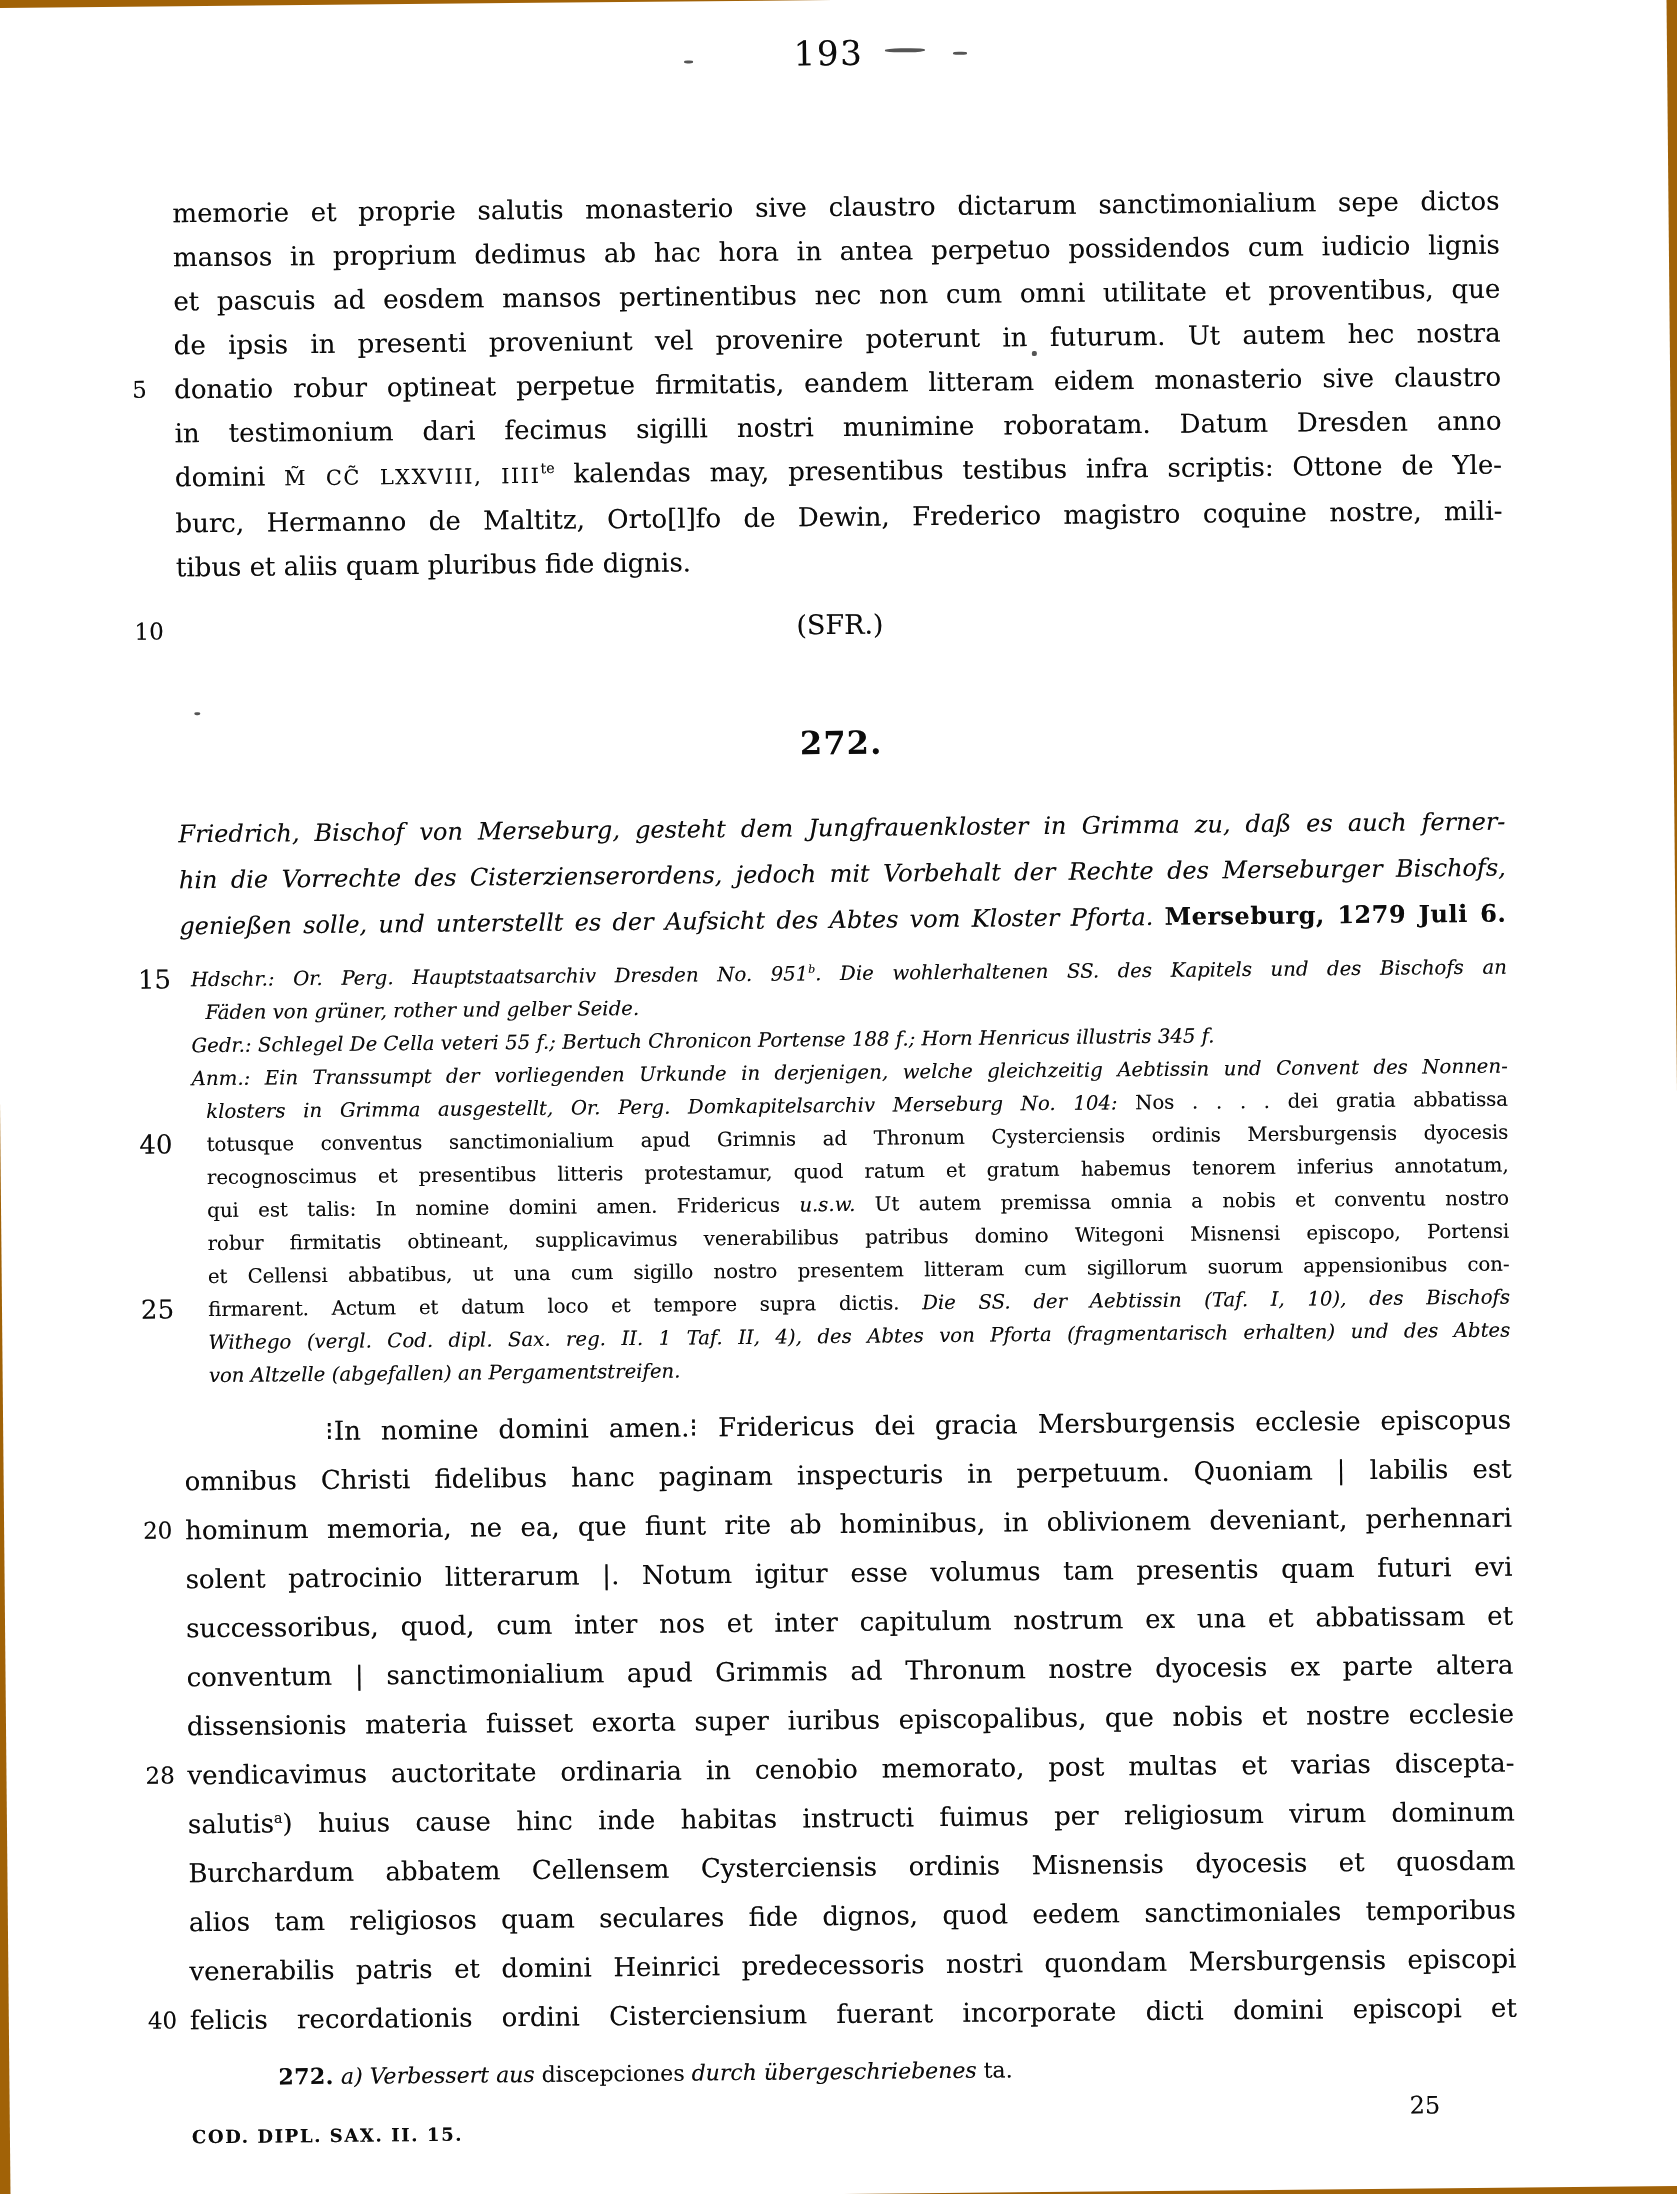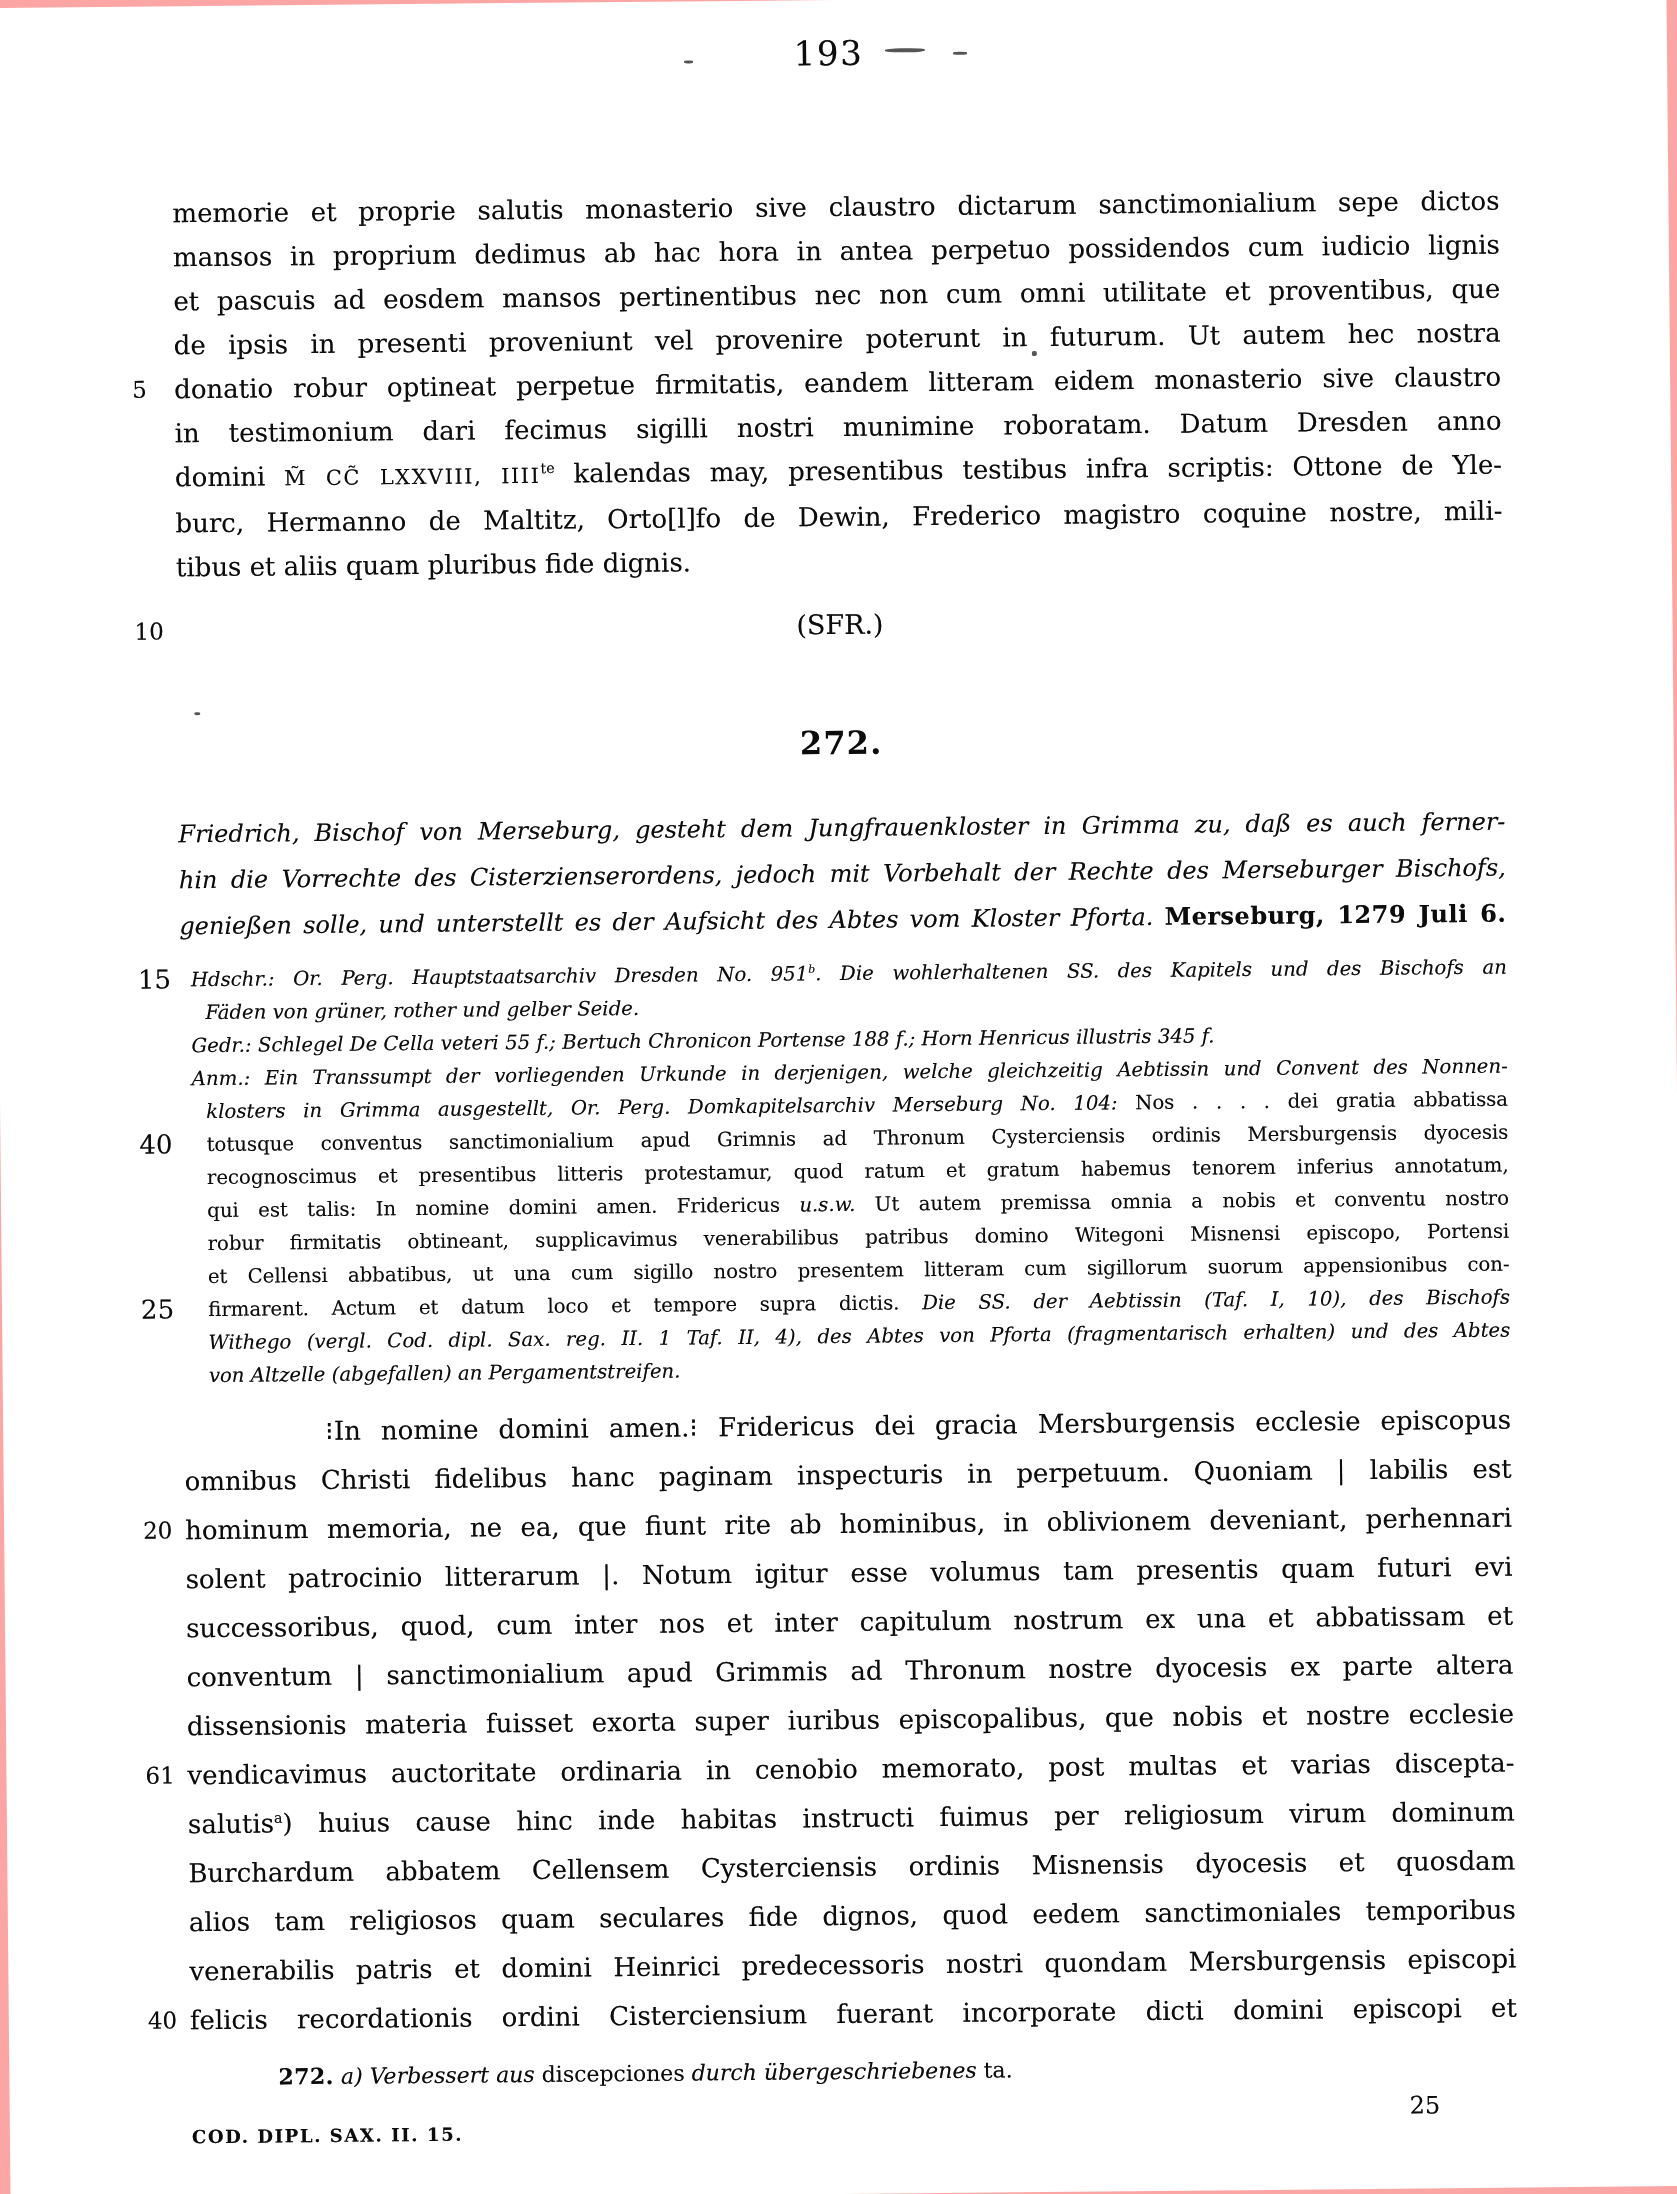--- a/index.html
+++ b/index.html
@@ -1,16 +1,16 @@
 <!DOCTYPE html>
 <html style="font-size:8.8px"><head>
 <meta charset="utf-8">
 <style>
   html,body{margin:0;padding:0;background:#ffffff;}
-  .viewport{position:relative;width:1677px;height:2194px;overflow:hidden;background:#fca5a5;}
+  .viewport{position:relative;width:1677px;height:2194px;overflow:hidden;background:#a16207;}
   .sheet{
     position:absolute;inset:0;background:#ffffff;color:#0c0c0c;
     font-family:"DejaVu Serif","Liberation Serif",serif;
     transform:rotate(-0.55deg);transform-origin:50% 50%;
     text-shadow:0 0 0.5px rgba(10,10,10,.45);
   }
   .pagenum{position:absolute;top:33px;left:0;width:100%;text-align:center;
     font-size:34px;letter-spacing:1.6px;}
   .textcol{position:absolute;left:181px;width:1327px;top:185px;}
   .ln{position:relative;}
@@ -125,21 +125,21 @@
         <div class="ln j"><span>omnibus Christi fidelibus hanc paginam inspecturis in perpetuum.  Quoniam | labilis est</span></div>
         <div class="ln j">
           <span class="mnum">20</span>
           <span>hominum memoria, ne ea, que fiunt rite ab hominibus, in oblivionem deveniant, perhennari</span>
         </div>
         <div class="ln j"><span>solent patrocinio litterarum |.  Notum igitur esse volumus tam presentis quam futuri evi</span></div>
         <div class="ln j"><span>successoribus, quod, cum inter nos et inter capitulum nostrum ex una et abbatissam et</span></div>
         <div class="ln j"><span>conventum | sanctimonialium apud Grimmis ad Thronum nostre dyocesis ex parte altera</span></div>
         <div class="ln j"><span>dissensionis materia fuisset exorta super iuribus episcopalibus, que nobis et nostre ecclesie</span></div>
         <div class="ln j">
-          <span class="mnum">61</span>
+          <span class="mnum">28</span>
           <span>vendicavimus auctoritate ordinaria in cenobio memorato, post multas et varias discepta-</span>
         </div>
         <div class="ln j">
           <span>salutis</span><sup>a</sup><span>) huius cause hinc inde habitas instructi fuimus per religiosum virum dominum</span>
         </div>
         <div class="ln j"><span>Burchardum abbatem Cellensem Cysterciensis ordinis Misnensis dyocesis et quosdam</span></div>
         <div class="ln j"><span>alios tam religiosos quam seculares fide dignos, quod eedem sanctimoniales temporibus</span></div>
         <div class="ln j"><span>venerabilis patris et domini Heinrici predecessoris nostri quondam Mersburgensis episcopi</span></div>
         <div class="ln j">
           <span class="mnum">40</span>

